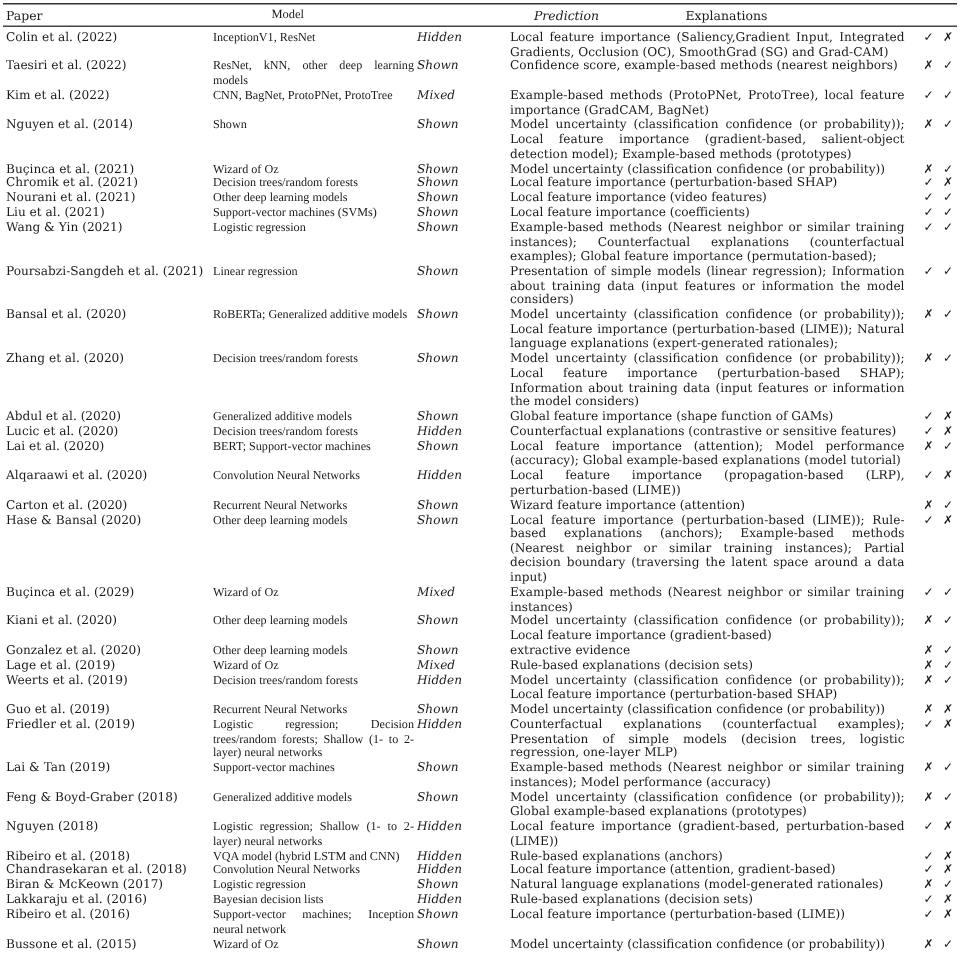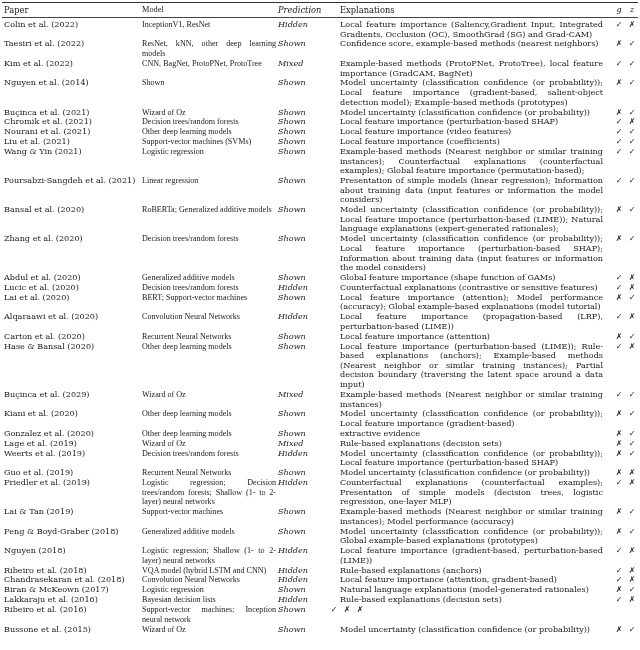--- a/index.html
+++ b/index.html
@@ -1,21 +1,21 @@
 <!DOCTYPE html>
 <html><head>
 <meta charset="utf-8">
 <style>
   html, body { margin: 0; padding: 0; background: #ffffff; }
   body { width: 640px; height: 650px; overflow: hidden; font-family: "DejaVu Serif", "Liberation Serif", serif; color: #1a1a1a; }
   .tbl { position: relative; width: 636px; margin-left: 2px; }
   .rule-top { border-top: 1.6px solid #333; margin-top: 2px; }
   .rule-mid { border-top: 0.8px solid #444; }
   .row { display: flex; font-size: 8.1px; line-height: 9.6px; }
-  .hdr { font-size: 8.3px; line-height: 10px; padding: 2px 0 2px 0; }
+  .hdr { font-size: 8.3px; line-height: 10px; padding: 2px 0 2px 0; gap: 39px; }
   .c-paper { width: 136px; padding-left: 2px; flex: none; }
   .c-model { width: 134px; padding-left: 2px; padding-right: 2px; flex: none; text-align: justify; font-family: Liberation Serif, serif; }
   .c-pred { width: 42px; flex: none; font-style: italic; }
   .c-expl { width: 263px; padding-left: 20px; padding-right: 2px; flex: none; text-align: justify; }
   .c-marks { width: 50px; flex: none; display: flex; justify-content: space-between; padding-right: 4px; box-sizing: border-box; padding-left: 8px; }
   .c-marks span { width: 12px; text-align: center; font-family: "DejaVu Sans", sans-serif; font-size: 8px; }
   .hdr .c-marks span { font-family: "DejaVu Serif", serif; font-style: italic; }
   .tbody { padding-top: 2px; padding-bottom: 2px; }
   .tbody .row { margin-bottom: 0.3px; }
 </style>
@@ -210,21 +210,21 @@
         <div class="c-marks">
           <span>✓</span>
           <span>✗</span>
           <span>✗</span>
         </div>
       </div>
       <div class="row">
         <div class="c-paper">Carton et al. (2020)</div>
         <div class="c-model">Recurrent Neural Networks</div>
         <div class="c-pred">Shown</div>
-        <div class="c-expl">Local feature importance (attention)</div>
+        <div class="c-expl">Wizard feature importance (attention)</div>
         <div class="c-marks">
           <span>✗</span>
           <span>✓</span>
           <span>✓</span>
         </div>
       </div>
       <div class="row">
         <div class="c-paper">Hase &amp; Bansal (2020)</div>
         <div class="c-model">Other deep learning models</div>
         <div class="c-pred">Shown</div>
@@ -386,20 +386,21 @@
         <div class="c-marks">
           <span>✓</span>
           <span>✗</span>
           <span>✗</span>
         </div>
       </div>
       <div class="row">
         <div class="c-paper">Ribeiro et al. (2016)</div>
         <div class="c-model">Support-vector machines; Inception neural network</div>
         <div class="c-pred">Shown</div>
+        <div class="c-expl">Local feature importance (perturbation-based (LIME))</div>
         <div class="c-marks">
           <span>✓</span>
           <span>✗</span>
           <span>✗</span>
         </div>
       </div>
       <div class="row">
         <div class="c-paper">Bussone et al. (2015)</div>
         <div class="c-model">Wizard of Oz</div>
         <div class="c-pred">Shown</div>

